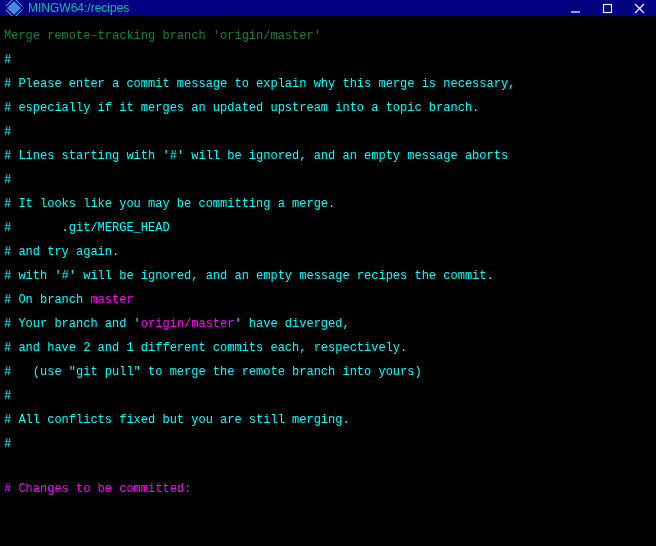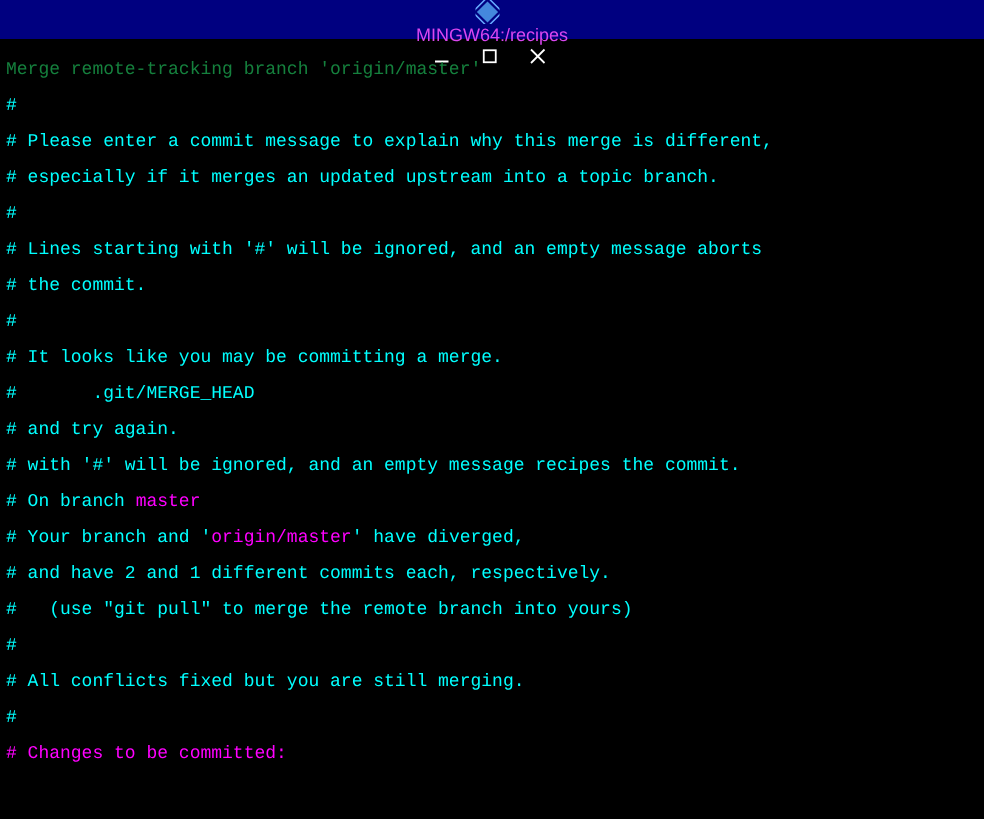--- a/index.html
+++ b/index.html
@@ -6,26 +6,25 @@
   body {
     background: #000;
     font-family: 'Consolas', 'Courier New', monospace;
     font-size: 12px;
     width: 656px;
     height: 546px;
     overflow: hidden;
   }
   .titlebar {
     background: #000080;
-    height: 26px;
+    height: 16px;
     display: flex;
     align-items: center;
     padding: 0 6px;
-    color: #d946ef;
-    flex-direction: column;
+    color: #14b8a6;
   }
   .titlebar-icon {
     width: 16px;
     height: 16px;
     margin-right: 6px;
   }
   .titlebar-title {
     flex: 1;
     font-family: 'Segoe UI', Tahoma, sans-serif;
     font-size: 12px;
@@ -45,21 +44,21 @@
   }
   .terminal {
     padding: 2px 4px;
     line-height: 1.0;
     white-space: pre;
     color: #00ffff;
   }
   .line { min-height: 12px; }
   .yellow { color: #15803d; }
   .cyan { color: #00ffff; }
-  .magenta { color: #ff00ff; }
+  .magenta { color: #ff00ff; margin-top: 21px; }
 </style>
 </head>
 <body>
 
 <div class="titlebar">
   <span class="titlebar-icon">
     <svg viewBox="0 0 16 16" width="16" height="16">
       <rect x="1" y="1" width="14" height="14" fill="none" stroke="#66aaff" stroke-width="1" transform="rotate(45 8 8)"></rect>
       <rect x="3" y="3" width="10" height="10" fill="#4488dd" transform="rotate(45 8 8)"></rect>
     </svg>
@@ -81,25 +80,24 @@
           <line x1="1" y1="1" x2="10" y2="10" stroke="#fff" stroke-width="1.2"></line>
           <line x1="10" y1="1" x2="1" y2="10" stroke="#fff" stroke-width="1.2"></line>
         </svg>
     </span>
   </div>
 </div>
 
 <div class="terminal">
 <div class="line yellow">Merge remote-tracking branch 'origin/master'</div>
 <div class="line cyan">#</div>
-<div class="line cyan"># Please enter a commit message to explain why this merge is different,</div>
+<div class="line cyan"># Please enter a commit message to explain why this merge is necessary,</div>
 <div class="line cyan"># especially if it merges an updated upstream into a topic branch.</div>
 <div class="line cyan">#</div>
 <div class="line cyan"># Lines starting with '#' will be ignored, and an empty message aborts</div>
-<div class="line cyan"># the commit.</div>
 <div class="line cyan">#</div>
 <div class="line cyan"># It looks like you may be committing a merge.</div>
 <div class="line cyan">#       .git/MERGE_HEAD</div>
 <div class="line cyan"># and try again.</div>
 <div class="line cyan"># with '#' will be ignored, and an empty message recipes the commit.</div>
 <div class="line"><span class="cyan"># On branch </span><span class="magenta">master</span></div>
 <div class="line"><span class="cyan"># Your branch and '</span><span class="magenta">origin/master</span><span class="cyan">' have diverged,</span></div>
 <div class="line cyan"># and have 2 and 1 different commits each, respectively.</div>
 <div class="line cyan">#   (use "git pull" to merge the remote branch into yours)</div>
 <div class="line cyan">#</div>

